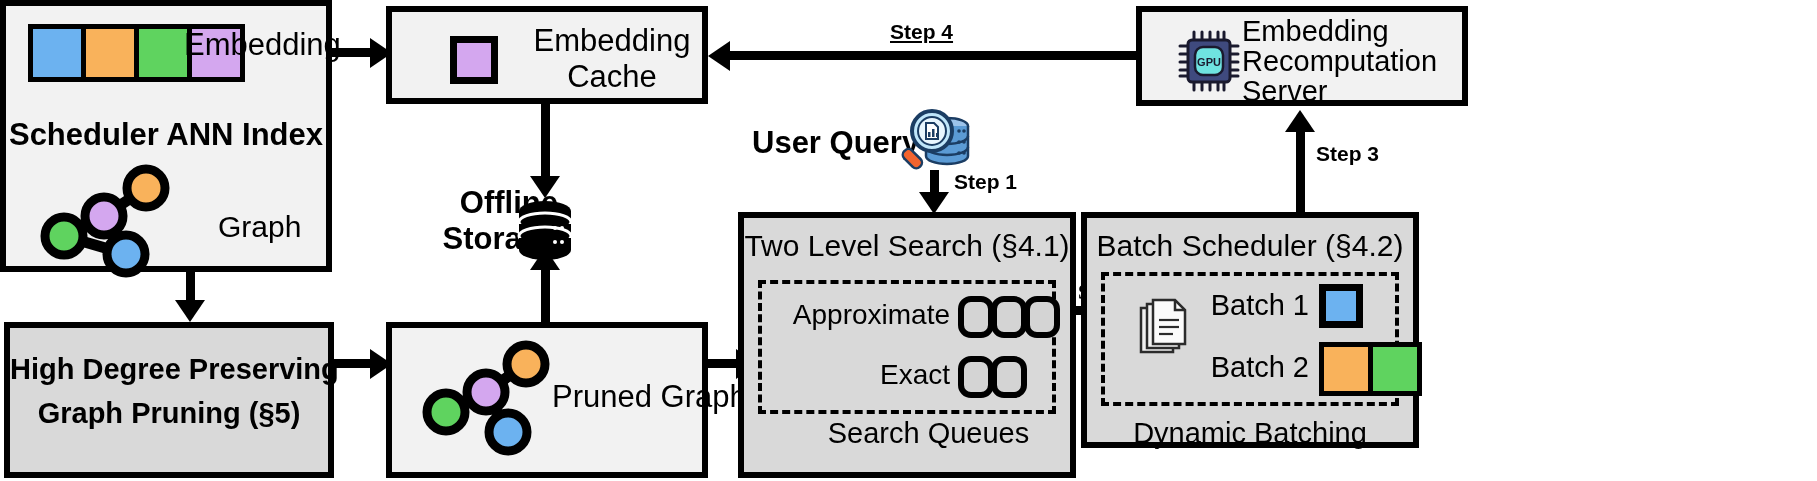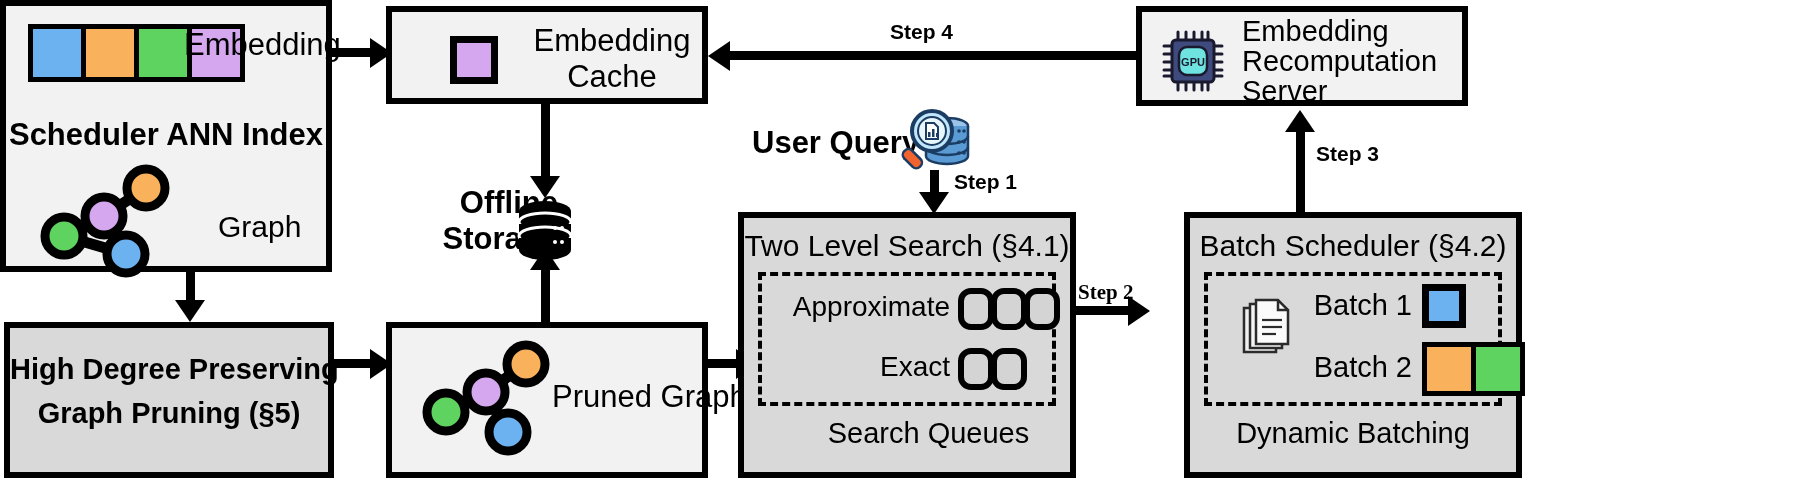--- a/index.html
+++ b/index.html
@@ -173,39 +173,39 @@
     </svg>
   </div>
 
   <div class="aline" style="left:930px;top:170px;width:9px;height:36px;"></div>
   <div class="ahead down" style="left:919px;top:192px;"></div>
   <div class="steplbl" style="left:954px;top:170px;">Step 1</div>
 
   <div class="box gray" style="left:738px;top:212px;width:338px;height:266px;">
     <div class="ttl" style="left:0px;top:12px;width:326px;font-size:30px;">Two Level Search (§4.1)</div>
 
-    <div class="dashed" style="left:14px;top:54px;width:298px;height:134px;">
+    <div class="dashed" style="left:14px;top:62px;width:298px;height:134px;">
       <div class="ttl" style="left:8px;top:16px;width:180px;font-size:28px;text-align:right;">Approximate</div>
       <div class="qslot" style="left:196px;top:12px;width:36px;height:42px;"></div>
       <div class="qslot" style="left:229px;top:12px;width:36px;height:42px;"></div>
       <div class="qslot" style="left:262px;top:12px;width:36px;height:42px;"></div>
 
       <div class="ttl" style="left:8px;top:76px;width:180px;font-size:28px;text-align:right;">Exact</div>
       <div class="qslot" style="left:196px;top:72px;width:36px;height:42px;"></div>
       <div class="qslot" style="left:229px;top:72px;width:36px;height:42px;"></div>
     </div>
 
     <div class="ttl" style="left:0px;top:200px;width:369px;font-size:29px;">Search Queues</div>
   </div>
 
   <div class="aline" style="left:1076px;top:306px;width:62px;height:9px;"></div>
   <div class="ahead right" style="left:1128px;top:296px;"></div>
   <div class="steplbl" style="left:1078px;top:280px;font-family:Liberation Serif, serif;">Step 2</div>
 
-  <div class="box gray" style="left:1184px;top:212px;width:338px;height:266px;">
+  <div class="box gray" style="left:1081px;top:212px;width:338px;height:236px;">
     <div class="ttl" style="left:0px;top:12px;width:326px;font-size:30px;">Batch Scheduler (§4.2)</div>
 
     <div class="dashed" style="left:14px;top:54px;width:298px;height:134px;">
 
       <div class="nodeg" style="left:32px;top:22px;">
         <svg width="52" height="62" viewBox="0 0 52 62">
           <path d="M4 10 h22 l10 10 v34 H4 z" fill="#f0f0f0" stroke="#2b2b2b" stroke-width="2.5"></path>
           <path d="M10 6 h22 l10 10 v34 H10 z" fill="#f4f4f4" stroke="#2b2b2b" stroke-width="2.5"></path>
           <path d="M16 2 h22 l10 10 v34 H16 z" fill="#fbfbfb" stroke="#2b2b2b" stroke-width="2.5"></path>
           <path d="M38 2 v10 h10" fill="none" stroke="#2b2b2b" stroke-width="2.5"></path>
@@ -228,21 +228,21 @@
     </div>
 
     <div class="ttl" style="left:0px;top:200px;width:326px;font-size:29px;">Dynamic Batching</div>
   </div>
 
   <div class="aline" style="left:1296px;top:128px;width:9px;height:86px;"></div>
   <div class="ahead up" style="left:1285px;top:110px;"></div>
   <div class="steplbl" style="left:1316px;top:142px;">Step 3</div>
 
   <div class="box" style="left:1136px;top:6px;width:332px;height:100px;">
-    <div class="nodeg" style="left:20px;top:18px;">
+    <div class="nodeg" style="left:36px;top:18px;">
       <svg width="62" height="62" viewBox="0 0 62 62">
         <g stroke="#1a1a2e" stroke-width="3" stroke-linecap="round">
           <line x1="16" y1="2" x2="16" y2="11"></line>
             <line x1="24" y1="2" x2="24" y2="11"></line>
           <line x1="32" y1="2" x2="32" y2="11"></line>
             <line x1="40" y1="2" x2="40" y2="11"></line>
           <line x1="46" y1="2" x2="46" y2="11"></line>
           <line x1="16" y1="51" x2="16" y2="60"></line>
             <line x1="24" y1="51" x2="24" y2="60"></line>
           <line x1="32" y1="51" x2="32" y2="60"></line>
@@ -264,15 +264,15 @@
         <text x="31" y="36" font-family="'Liberation Sans', sans-serif" font-size="11" font-weight="bold" fill="#1a1a2e" text-anchor="middle">GPU</text>
       </svg>
     </div>
     <div class="ttl" style="left:100px;top:4px;width:230px;font-size:29px;text-align:left;">Embedding</div>
     <div class="ttl" style="left:100px;top:34px;width:230px;font-size:29px;text-align:left;">Recomputation</div>
     <div class="ttl" style="left:100px;top:64px;width:230px;font-size:29px;text-align:left;">Server</div>
   </div>
 
   <div class="aline" style="left:722px;top:51px;width:418px;height:9px;"></div>
   <div class="ahead left" style="left:708px;top:41px;"></div>
-  <div class="steplbl" style="left:890px;top:20px;">Step 4</div>
+  <div class="steplbl" style="left:890px;top:20px;text-decoration:underline;">Step 4</div>
 
 </div>
 
 </body></html>

